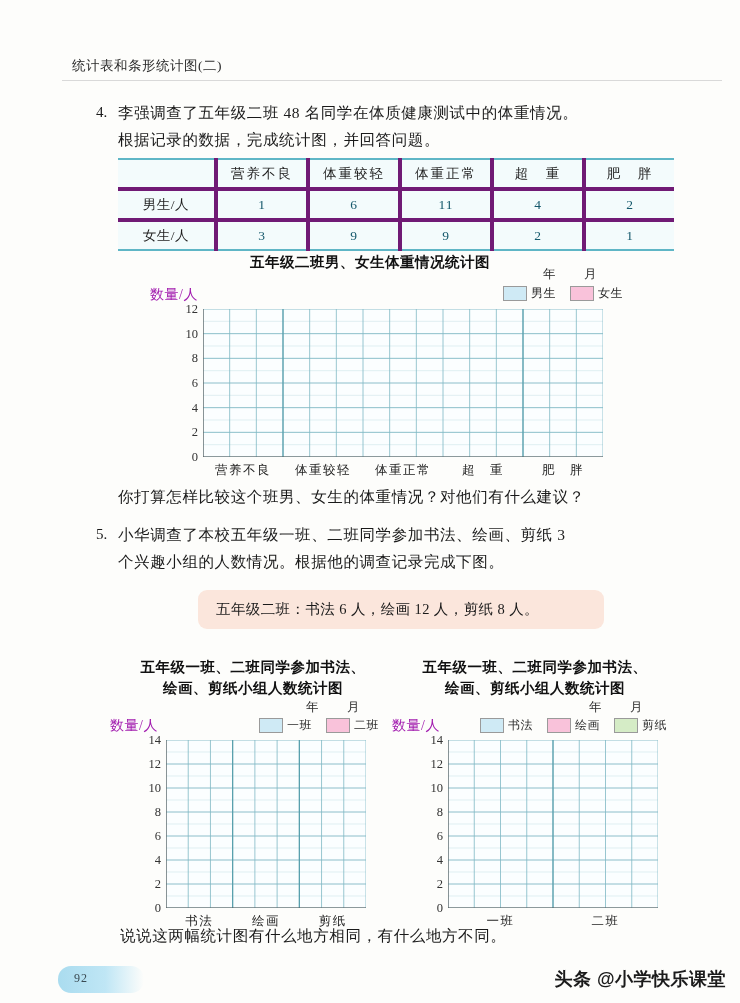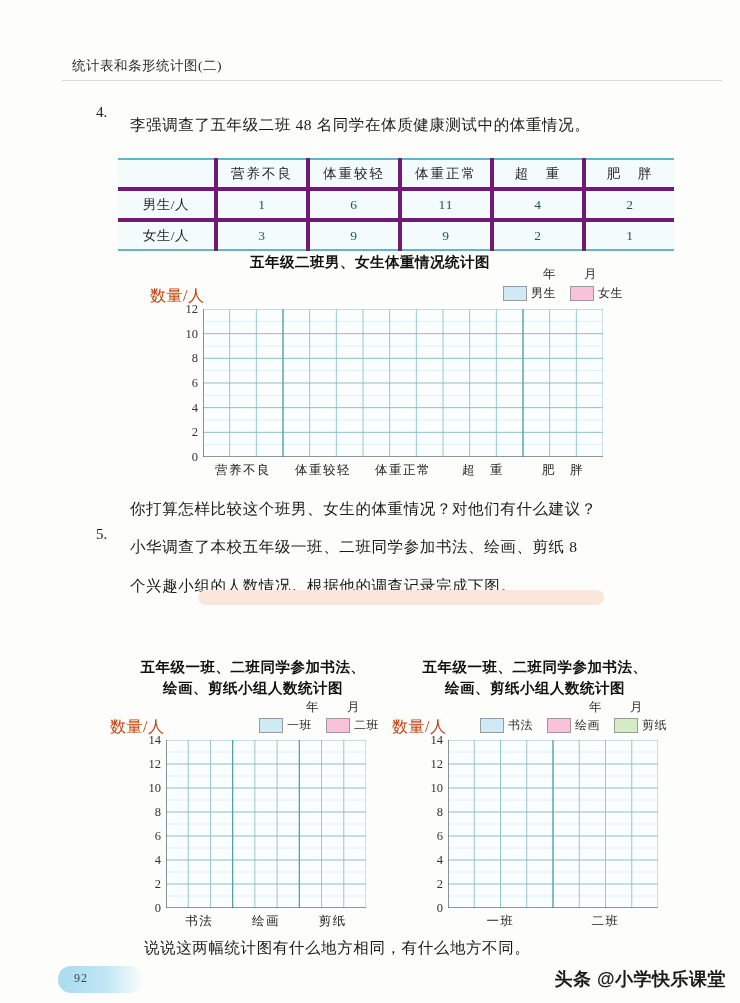--- a/index.html
+++ b/index.html
@@ -50,21 +50,21 @@
     flex: none;
     font-size: 15px;
     line-height: 27px;
     text-align: left;
   }
   .prob-body {
     font-size: 15.5px;
     line-height: 27px;
     letter-spacing: 0.6px;
   }
-  .prob-body p { margin: 12px; white-space: nowrap; }
+  .prob-body p { margin: 0; white-space: nowrap; }
 
   
   .stat-table {
     position: absolute;
     left: 118px;
     top: 158px;
     border-collapse: collapse;
     font-size: 13.5px;
     background: #f3fbfc;
   }
@@ -105,22 +105,22 @@
     color: #111;
   }
   .ym-label {
     position: absolute;
     font-size: 12.5px;
     letter-spacing: 8px;
     color: #2a2a2a;
   }
   .unit-label {
     position: absolute;
-    font-size: 16px;
-    color: #c2410c;
+    font-size: 14px;
+    color: #a21caf;
     letter-spacing: 0.5px;
   }
   .legend {
     position: absolute;
     display: flex;
     align-items: flex-start;
     font-size: 12px;
     color: #2a2a2a;
   }
   .legend .item {
@@ -215,20 +215,21 @@
 
 <div class="page">
 
   <div class="running-head">统计表和条形统计图(二)</div>
   <div class="head-rule"></div>
 
   <div class="problem" style="left:96px; top:99px;">
     <div class="prob-num">4.</div>
     <div class="prob-body">
       <p>李强调查了五年级二班 48 名同学在体质健康测试中的体重情况。</p>
+      <p>根据记录的数据，完成统计图，并回答问题。</p>
     </div>
   </div>
 
   <table class="stat-table">
     <tbody>
         <tr>
       <td class="c0 blank"></td>
       <td class="c1 hdr">营养不良</td>
       <td class="c2 hdr">体重较轻</td>
       <td class="c3 hdr">体重正常</td>
@@ -323,26 +324,27 @@
 
   <div class="problem" style="left:118px; top:483px;">
     <div class="prob-body">
       <p>你打算怎样比较这个班男、女生的体重情况？对他们有什么建议？</p>
     </div>
   </div>
 
   <div class="problem" style="left:96px; top:521px;">
     <div class="prob-num">5.</div>
     <div class="prob-body">
-      <p>小华调查了本校五年级一班、二班同学参加书法、绘画、剪纸 8</p>
+      <p>小华调查了本校五年级一班、二班同学参加书法、绘画、剪纸 3</p>
       <p>个兴趣小组的人数情况。根据他的调查记录完成下图。</p>
     </div>
   </div>
 
   <div class="note-box">
+    <p>五年级二班：书法 6 人，绘画 12 人，剪纸 8 人。</p>
   </div>
 
   <div class="chart-title" style="left:128px; top:657px; width:250px;">
     <div>五年级一班、二班同学参加书法、</div>
     <div>绘画、剪纸小组人数统计图</div>
   </div>
   <div class="ym-label" style="left:306px; top:699px;">年　月</div>
   <div class="unit-label" style="left:110px; top:717px;">数量/人</div>
 
   <div class="legend" style="left:259px; top:717px;">
@@ -458,21 +460,21 @@
       <div class="ytick" style="top: 120px;">4</div>
       <div class="ytick" style="top: 96px;">6</div>
       <div class="ytick" style="top: 72px;">8</div>
       <div class="ytick" style="top: 48px;">10</div>
       <div class="ytick" style="top: 24px;">12</div>
       <div class="ytick" style="top: 0px;">14</div>
       <div class="xtick" style="left: 52.5px;">一班</div>
       <div class="xtick" style="left: 157.5px;">二班</div>
     </div>
 
-  <div class="problem" style="left:132px; top:922px;">
+  <div class="problem" style="left:120px; top:922px;">
     <div class="prob-body">
       <p>说说这两幅统计图有什么地方相同，有什么地方不同。</p>
     </div>
   </div>
 
   <div class="page-badge"></div>
   <div class="page-num">92</div>
   <div class="watermark">头条 @小学快乐课堂</div>
 
 </div>

